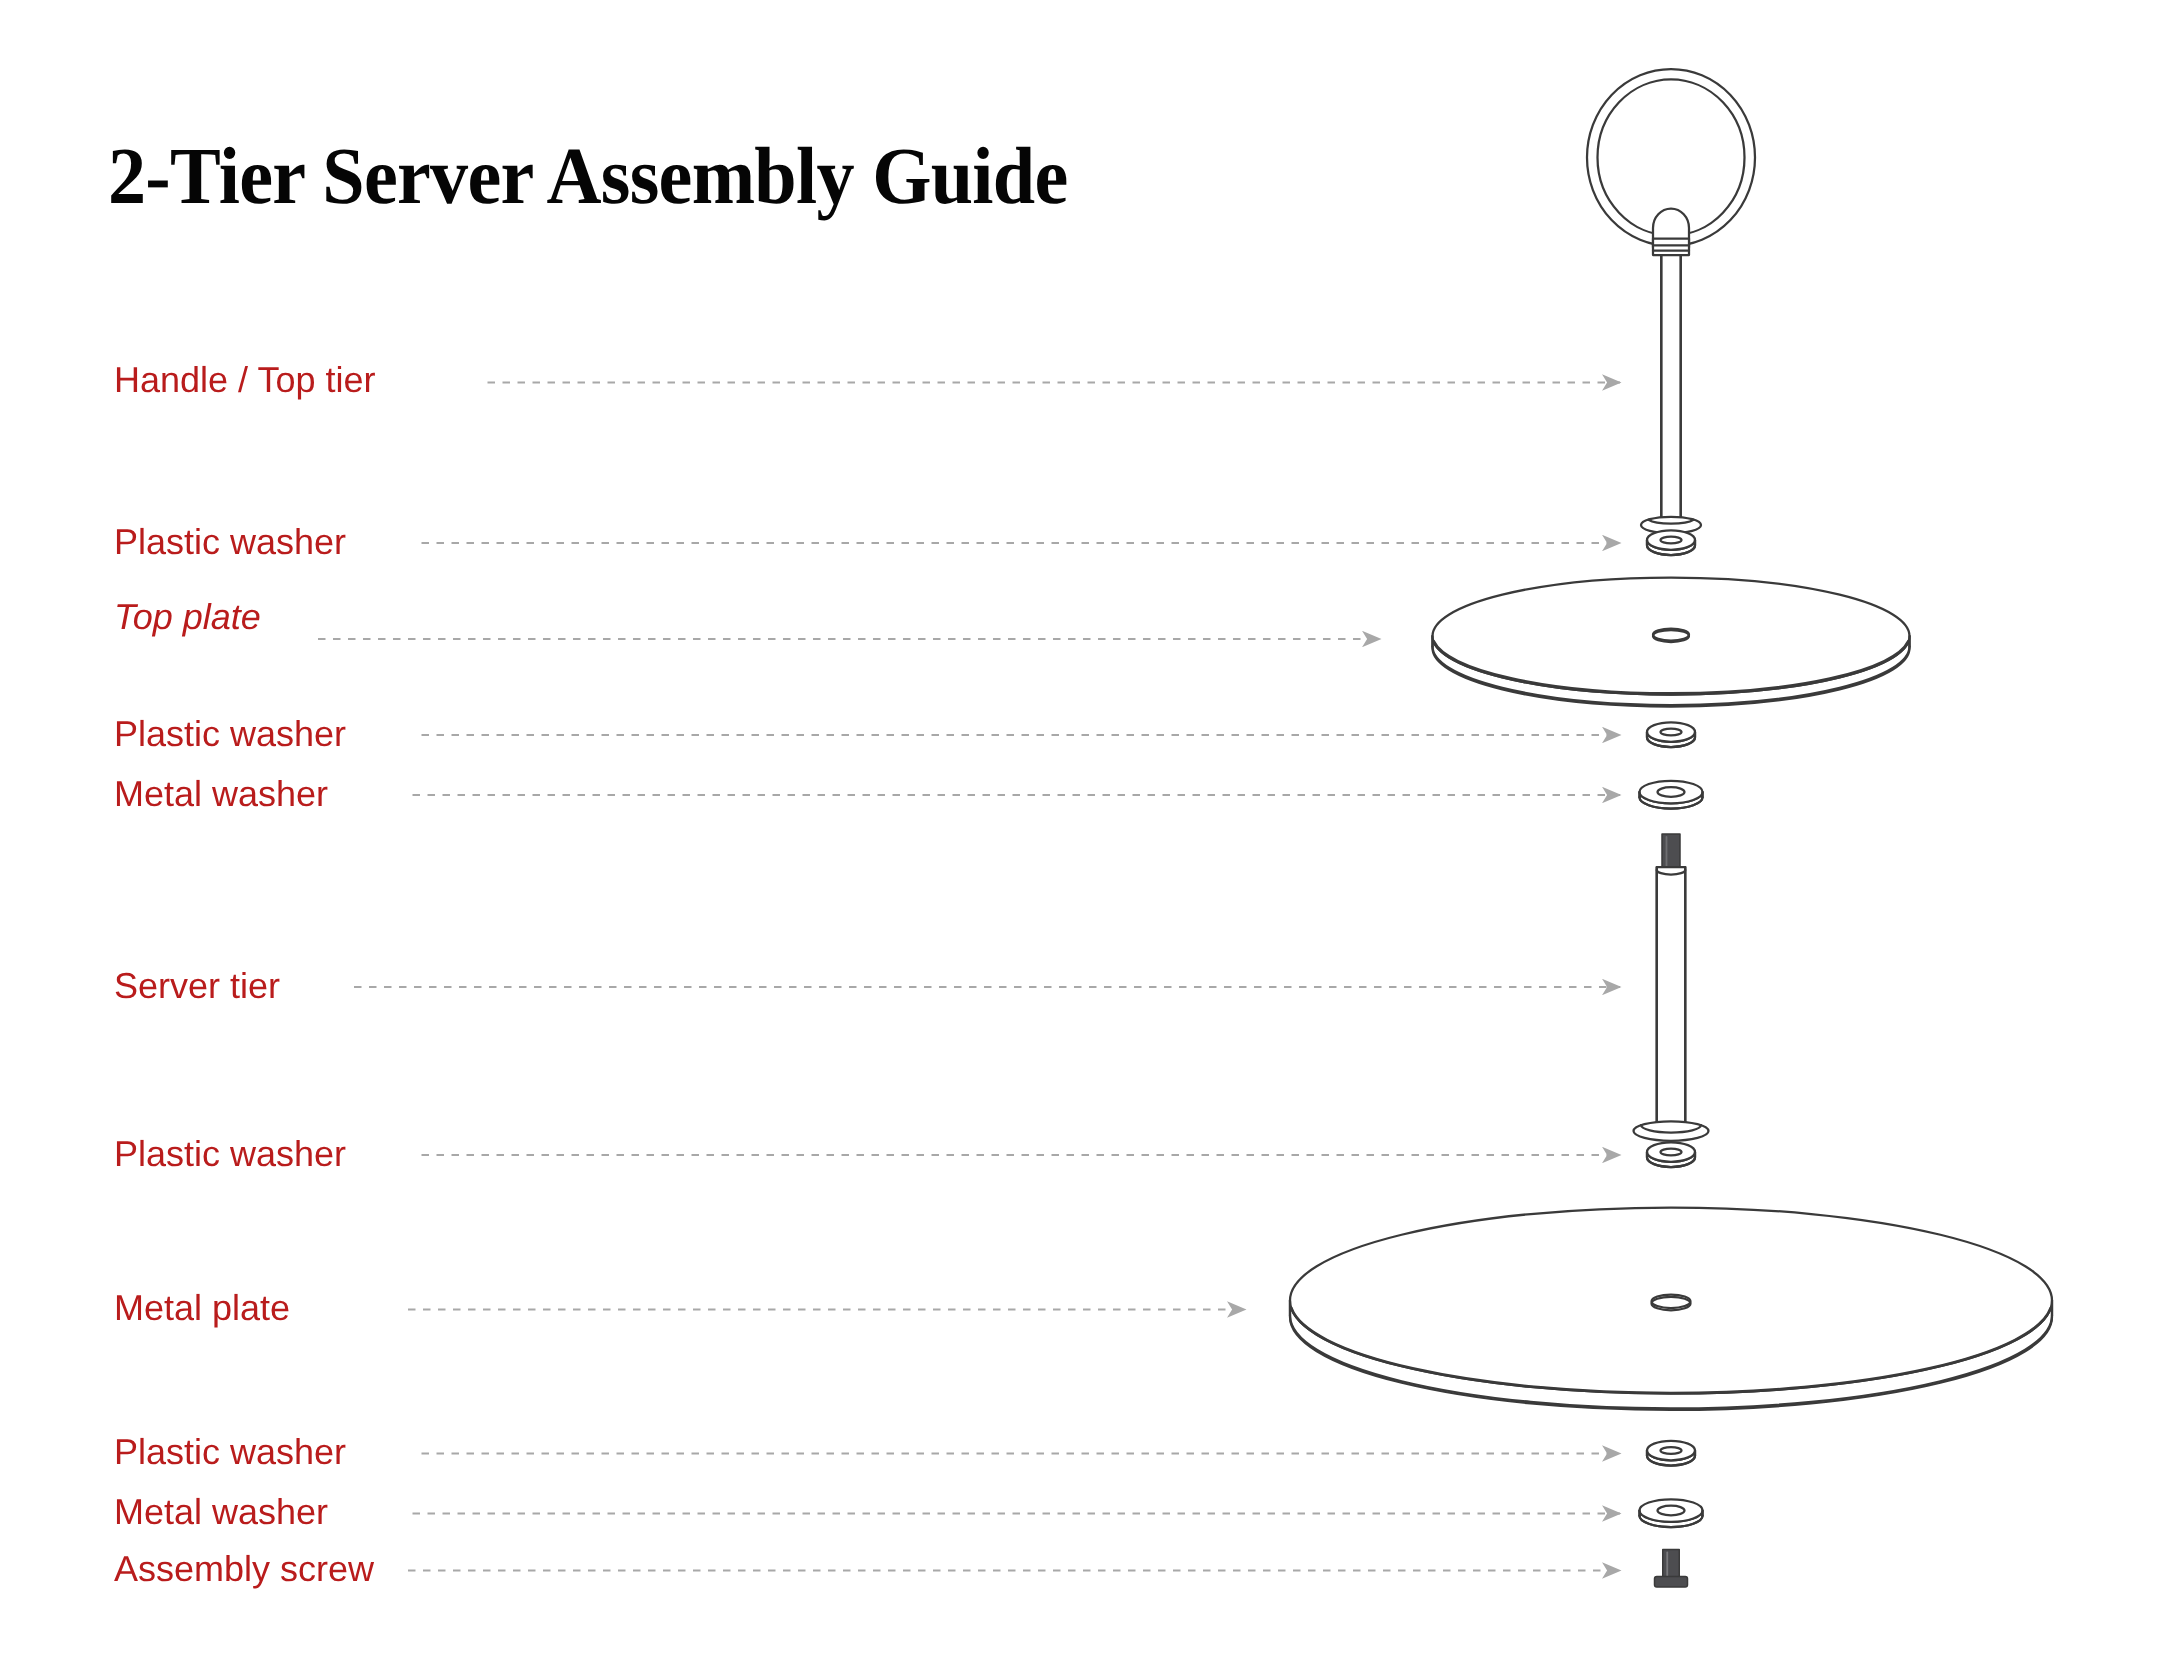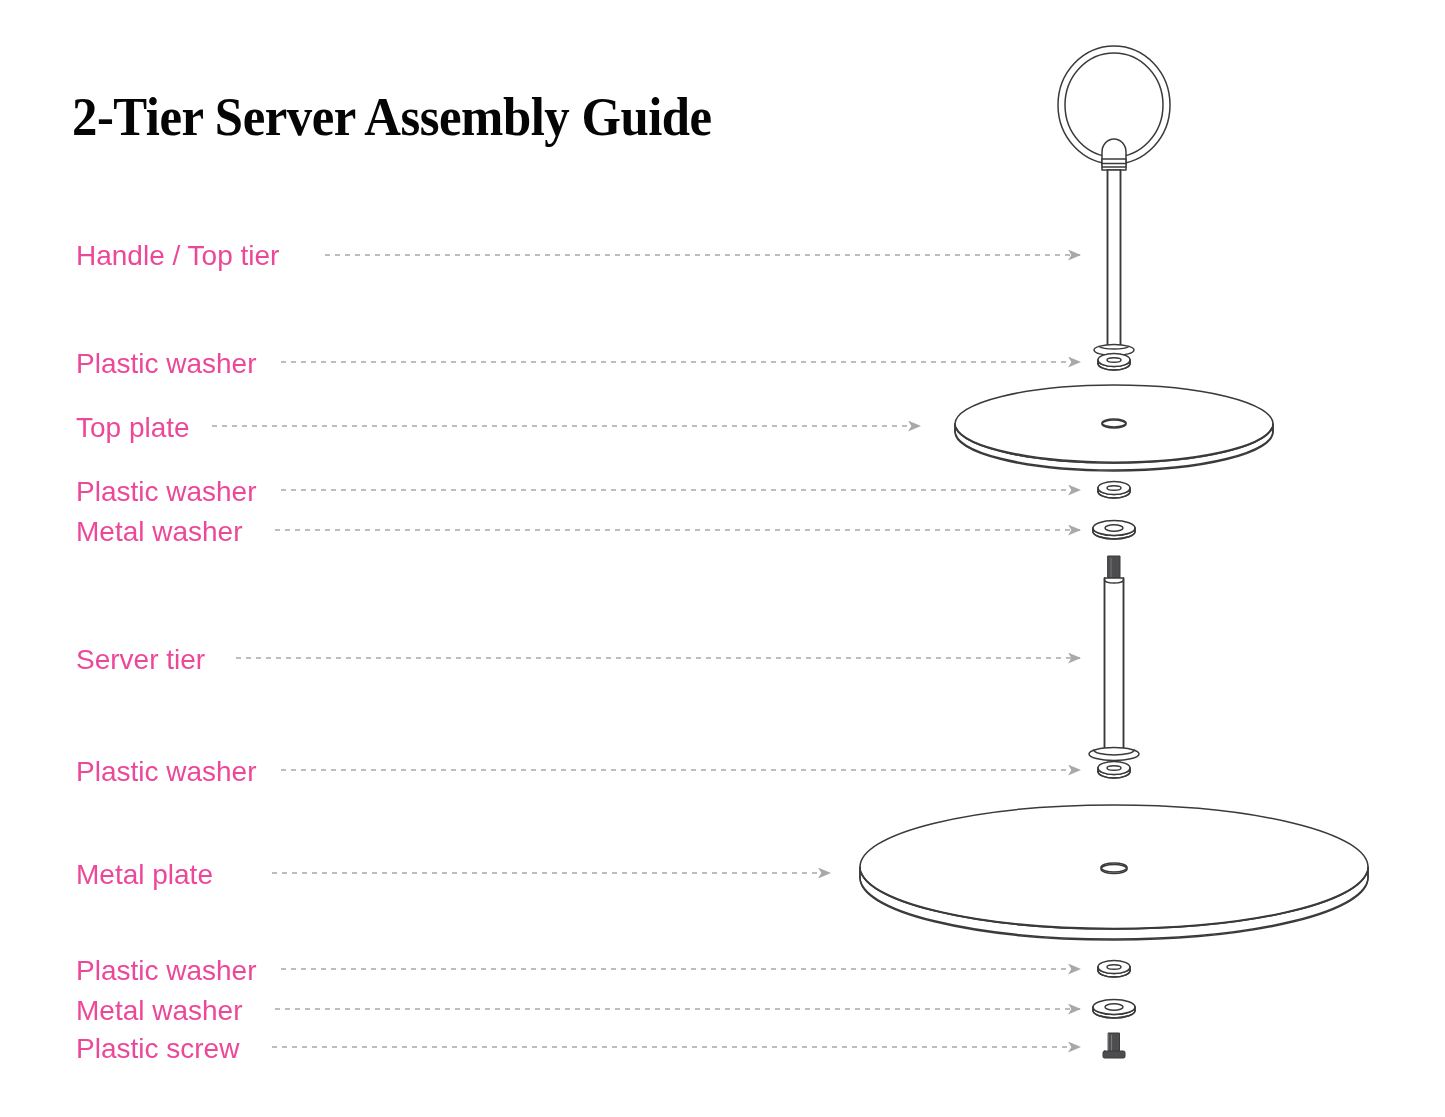--- a/index.html
+++ b/index.html
@@ -28,23 +28,23 @@
     font-weight: 700;
     letter-spacing: -0.5px;
     color: #050505;
     white-space: nowrap;
     transform: scaleX(0.94);
     transform-origin: left top;
   }
   .callout-label {
     position: absolute;
     font-family: "Liberation Sans", sans-serif;
-    font-size: 28px;
+    font-size: 24px;
     font-weight: 400;
-    color: #ec4899;
+    color: #b91c1c;
     white-space: nowrap;
     line-height: 1;
   }
   #diagram-svg, #leaders-svg {
     position: absolute;
     left: 0;
     top: 0;
   }
 </style>
 </head>
@@ -71,29 +71,29 @@
         <line x1="272" y1="873" x2="830" y2="873" stroke="#a8a8a8" stroke-width="1.4" stroke-dasharray="5 5" marker-end="url(#arrow)"></line>
         <line x1="281" y1="969" x2="1080" y2="969" stroke="#a8a8a8" stroke-width="1.4" stroke-dasharray="5 5" marker-end="url(#arrow)"></line>
         <line x1="275" y1="1009" x2="1080" y2="1009" stroke="#a8a8a8" stroke-width="1.4" stroke-dasharray="5 5" marker-end="url(#arrow)"></line>
         <line x1="272" y1="1047" x2="1080" y2="1047" stroke="#a8a8a8" stroke-width="1.4" stroke-dasharray="5 5" marker-end="url(#arrow)"></line>
       </g>
   </svg>
 
   <div id="labels">
       <div class="callout-label" style="left: 76px; top: 242px;">Handle / Top tier</div>
       <div class="callout-label" style="left: 76px; top: 350px;">Plastic washer</div>
-      <div class="callout-label" style="left: 76px; top: 414px;">Top plate</div>
+      <div class="callout-label" style="left: 76px; top: 400px; font-style: italic;">Top plate</div>
       <div class="callout-label" style="left: 76px; top: 478px;">Plastic washer</div>
       <div class="callout-label" style="left: 76px; top: 518px;">Metal washer</div>
       <div class="callout-label" style="left: 76px; top: 646px;">Server tier</div>
       <div class="callout-label" style="left: 76px; top: 758px;">Plastic washer</div>
       <div class="callout-label" style="left: 76px; top: 861px;">Metal plate</div>
       <div class="callout-label" style="left: 76px; top: 957px;">Plastic washer</div>
       <div class="callout-label" style="left: 76px; top: 997px;">Metal washer</div>
-      <div class="callout-label" style="left: 76px; top: 1035px;">Plastic screw</div>
+      <div class="callout-label" style="left: 76px; top: 1035px;">Assembly screw</div>
     </div>
 
   <svg id="diagram-svg" width="1445" height="1117" viewBox="0 0 1445 1117">
 
     <g fill="none" stroke="#3a3a3a" stroke-width="1.5" stroke-linejoin="round" stroke-linecap="round">
 
       <g>
         <ellipse cx="1114" cy="105" rx="56" ry="59"></ellipse>
         <ellipse cx="1114" cy="105" rx="49" ry="52"></ellipse>
       </g>

